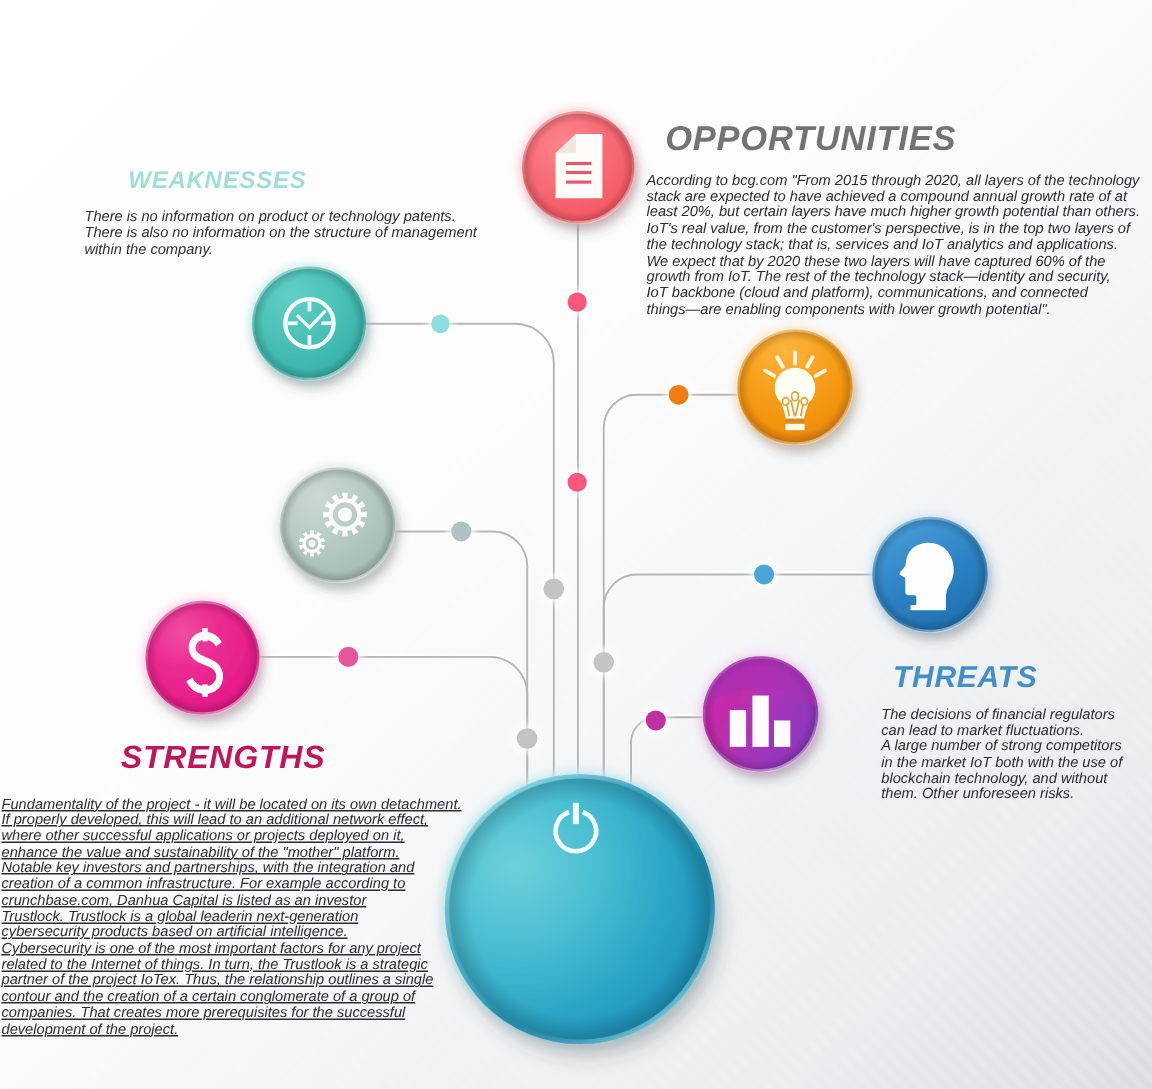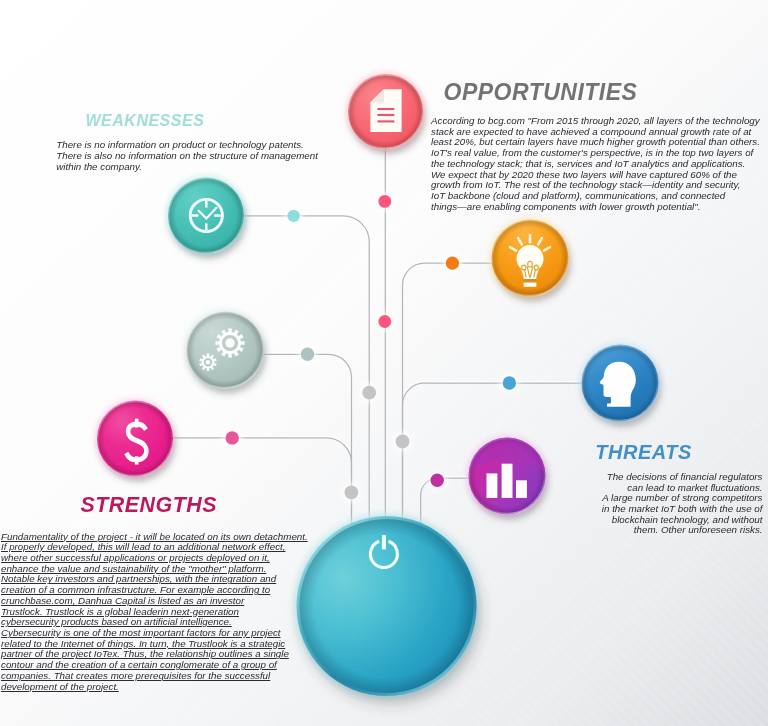--- a/index.html
+++ b/index.html
@@ -343,20 +343,20 @@
 creation of a common infrastructure. For example according to
 crunchbase.com, Danhua Capital is listed as an investor
 Trustlock. Trustlock is a global leaderin next-generation
 cybersecurity products based on artificial intelligence.
 Cybersecurity is one of the most important factors for any project
 related to the Internet of things. In turn, the Trustlook is a strategic
 partner of the project IoTex. Thus, the relationship outlines a single
 contour and the creation of a certain conglomerate of a group of
 companies. That creates more prerequisites for the successful
 development of the project.</div>
-  <div class="body" style="left:587.5px;top:471.8px;width:175px;white-space:pre-line;text-align:right;">The decisions of financial regulators
+  <div class="body" style="left:587.5px;top:471.8px;width:175px;white-space:pre-line;">The decisions of financial regulators
 can lead to market fluctuations.
 A large number of strong competitors
 in the market IoT both with the use of
 blockchain technology, and without
 them. Other unforeseen risks.</div>
 
 </div>
 
 </body></html>

